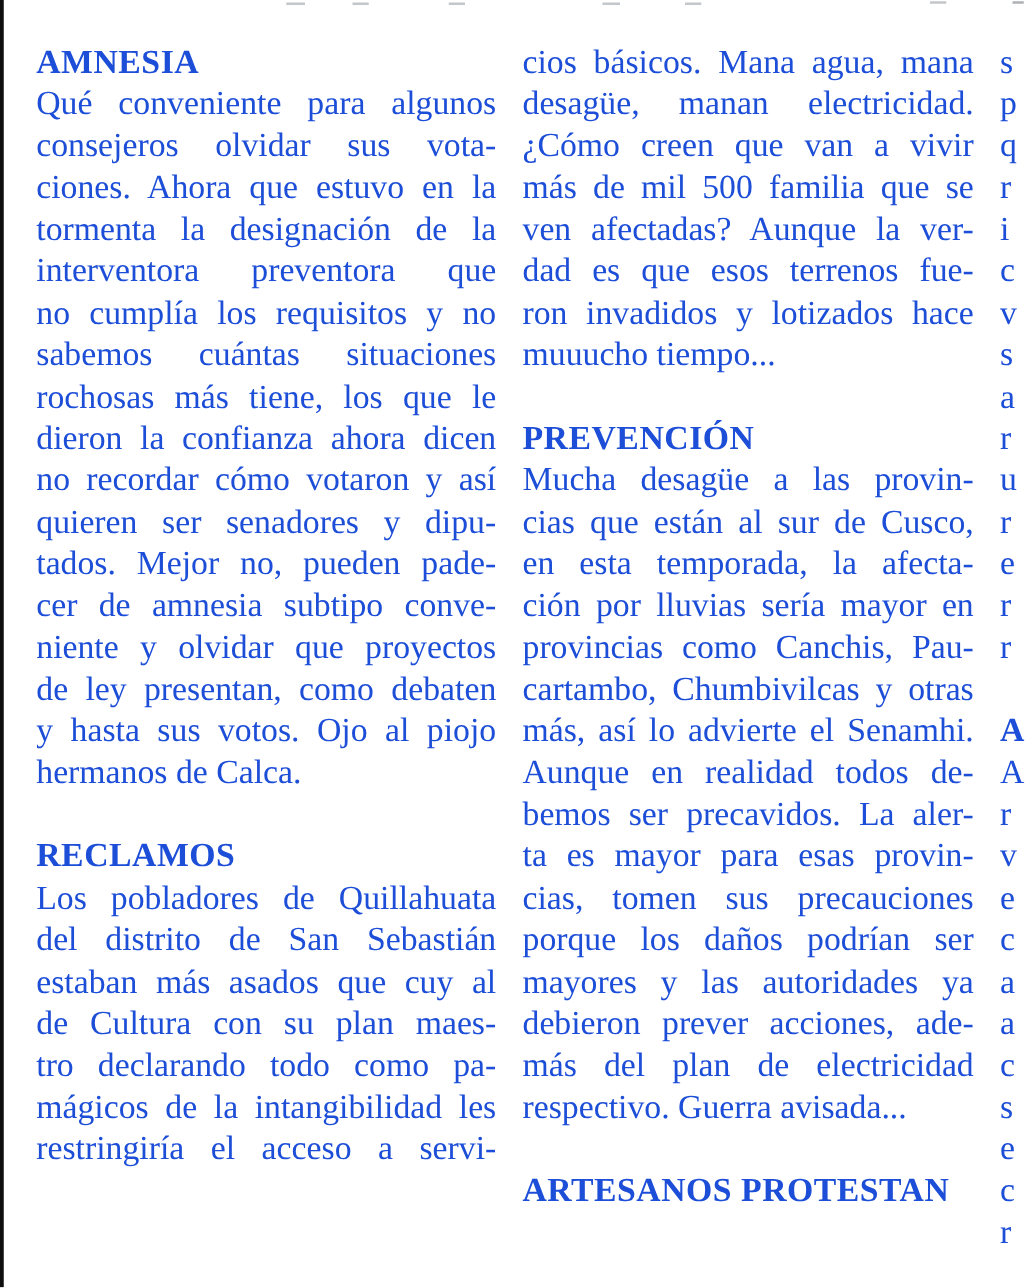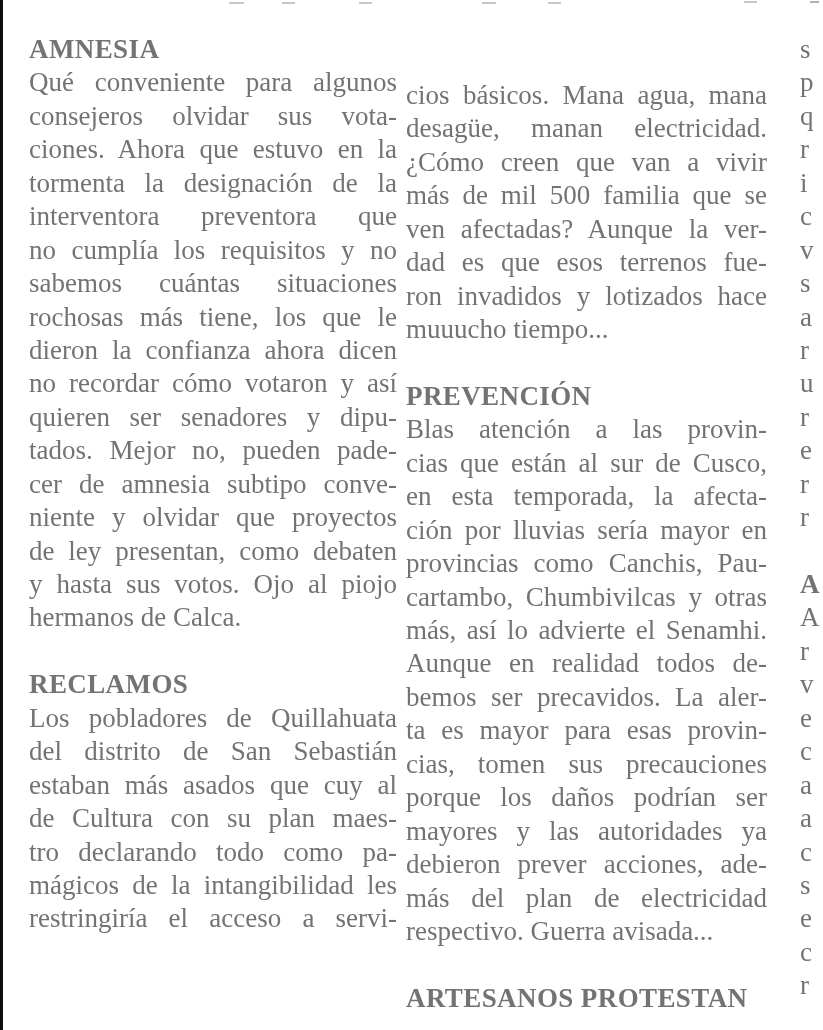--- a/index.html
+++ b/index.html
@@ -3,21 +3,21 @@
 <meta charset="utf-8">
 <style>
   html, body { margin: 0; padding: 0; background: #ffffff; }
   .page {
     position: relative;
     width: 823px;
     height: 1030px;
     background: #ffffff;
     overflow: hidden;
     font-family: "Liberation Serif", "DejaVu Serif", serif;
-    color: #737373;
+    color: #1d4ed8;
   }
   .edge-bar {
     position: absolute;
     left: 0; top: 0;
     width: 3px; height: 1030px;
     background: #0e0e0e;
   }
   .edge-mark {
     position: absolute;
     top: 2px; height: 2px;
@@ -25,21 +25,21 @@
   }
   .m1 { left: 229px; width: 15px; }
   .m2 { left: 282px; width: 13px; }
   .m3 { left: 359px; width: 13px; }
   .m4 { left: 482px; width: 14px; }
   .m5 { left: 548px; width: 13px; }
   .m6 { left: 744px; width: 13px; top: 1px; }
   .m7 { left: 810px; width: 9px;  top: 1px; background: #aeb2b6; }
   .col { position: absolute; top: 33px; }
   .col-0 { left: 29px;  width: 368px; }
-  .col-1 { left: 406px; width: 361px; margin-top: 46px; }
+  .col-1 { left: 418px; width: 361px; }
   .col-2 { left: 800px; width: 140px; }
   .line {
     height: 33.45px;
     line-height: 33.45px;
     font-size: 27px;
     white-space: nowrap;
   }
   .line.j { text-align: justify; text-align-last: justify; white-space: normal; }
   .line.l { text-align: left; }
   .line.h { text-align: left; font-weight: bold; letter-spacing: 0.4px; }
@@ -91,21 +91,21 @@
       <div class="line j">cios básicos. Mana agua, mana</div>
       <div class="line j">desagüe, manan electricidad.</div>
       <div class="line j">¿Cómo creen que van a vivir</div>
       <div class="line j">más de mil 500 familia que se</div>
       <div class="line j">ven afectadas? Aunque la ver-</div>
       <div class="line j">dad es que esos terrenos fue-</div>
       <div class="line j">ron invadidos y lotizados hace</div>
       <div class="line l">muuucho tiempo...</div>
       <div class="line s"></div>
       <div class="line h">PREVENCIÓN</div>
-      <div class="line j">Blas atención a las provin-</div>
+      <div class="line j">Mucha desagüe a las provin-</div>
       <div class="line j">cias que están al sur de Cusco,</div>
       <div class="line j">en esta temporada, la afecta-</div>
       <div class="line j">ción por lluvias sería mayor en</div>
       <div class="line j">provincias como Canchis, Pau-</div>
       <div class="line j">cartambo, Chumbivilcas y otras</div>
       <div class="line j">más, así lo advierte el Senamhi.</div>
       <div class="line j">Aunque en realidad todos de-</div>
       <div class="line j">bemos ser precavidos. La aler-</div>
       <div class="line j">ta es mayor para esas provin-</div>
       <div class="line j">cias, tomen sus precauciones</div>

